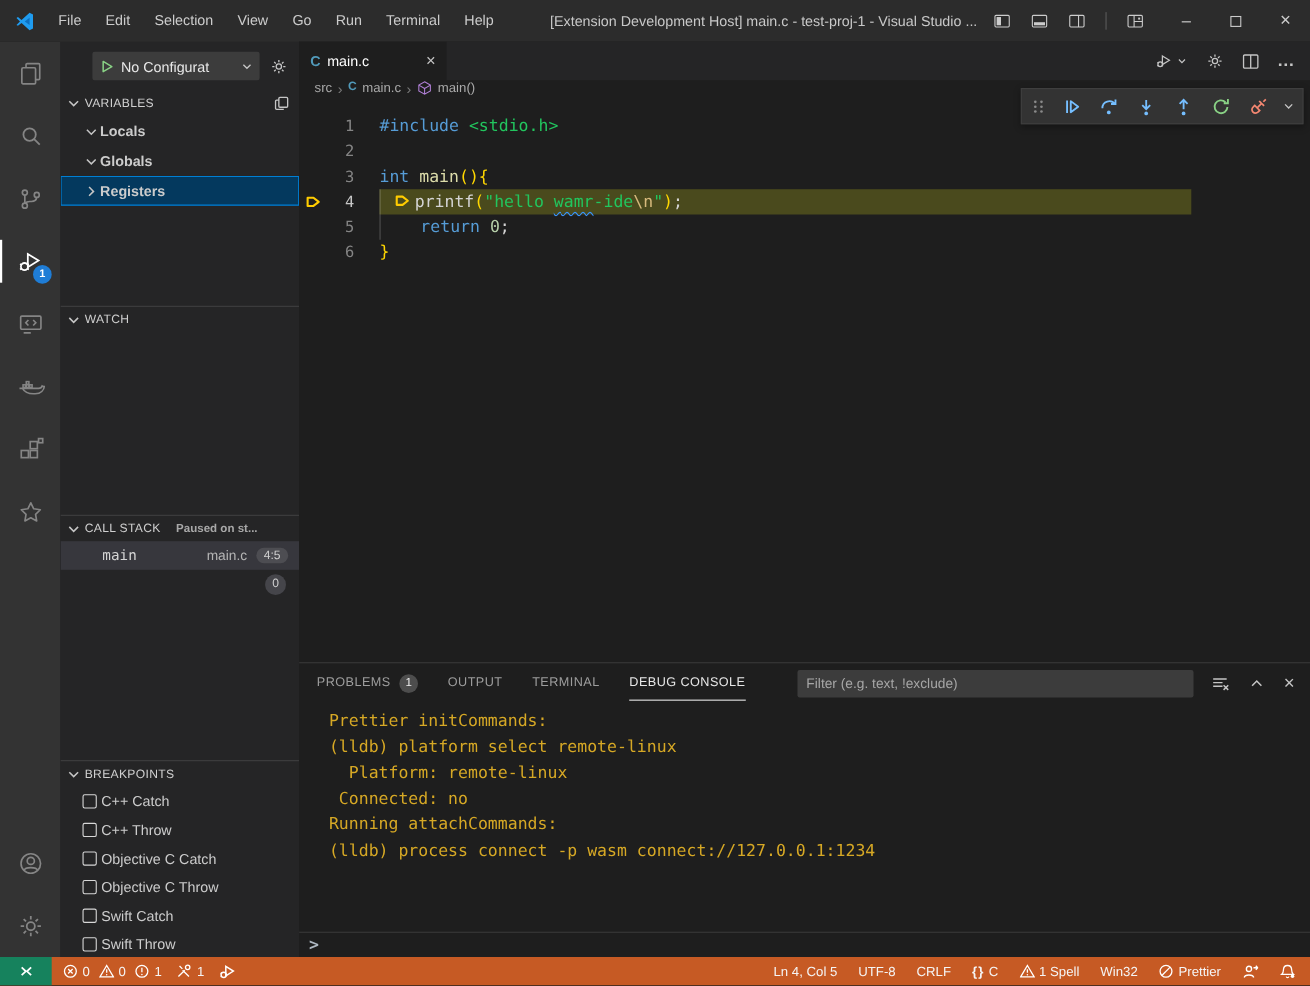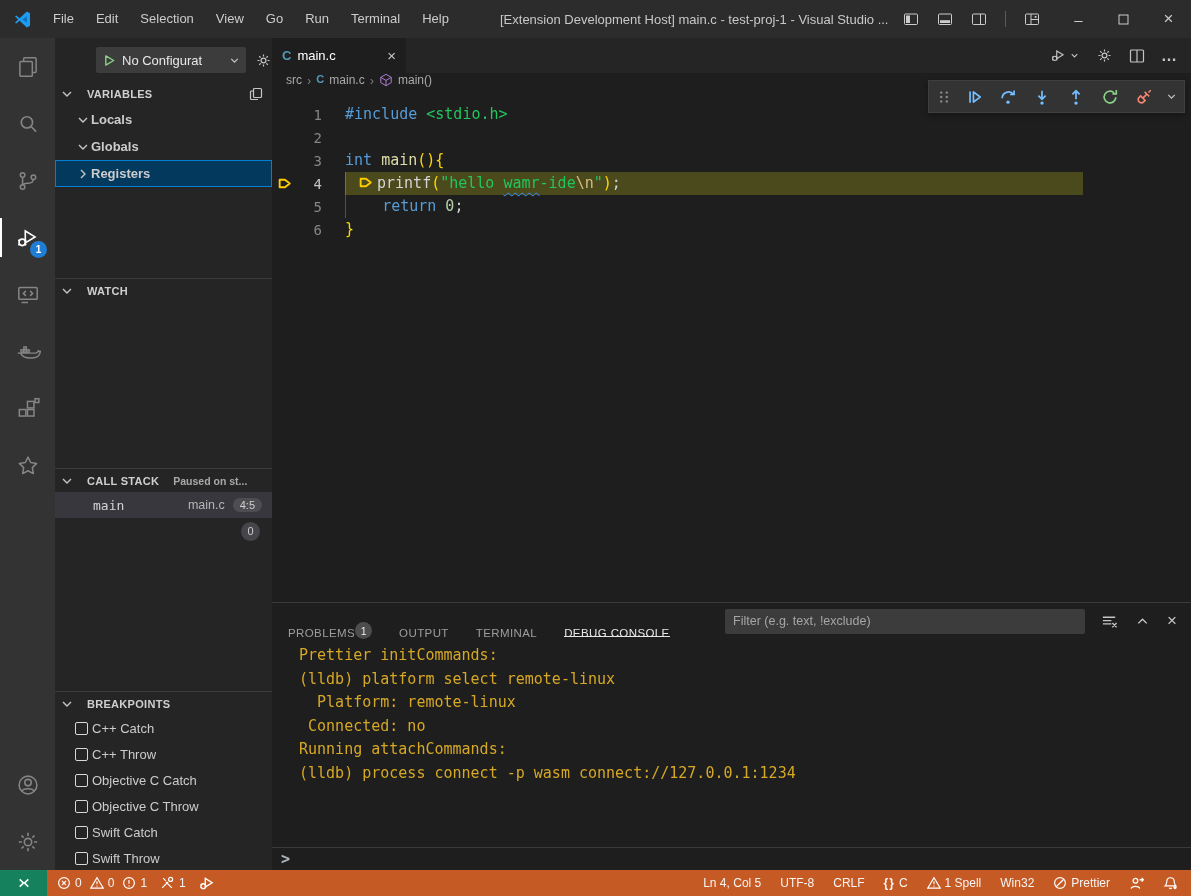--- a/index.html
+++ b/index.html
@@ -24,27 +24,27 @@
   
   .activitybar { width:55px; background:#333333; display:flex; flex-direction:column; flex-shrink:0; }
   .ab-item { height:57px; width:55px; display:flex; align-items:center; justify-content:center; color:#858585; position:relative; }
   .ab-item.active { color:#FFFFFF; }
   .ab-item.active::before { content:""; position:absolute; left:0; top:9px; bottom:9px; width:2px; background:#FFFFFF; }
   .ab-badge { position:absolute; right:8px; bottom:8px; min-width:17px; height:17px; border-radius:50%; background:#1F7DD6; color:#FFF; font-size:10px; display:flex; align-items:center; justify-content:center; font-weight:bold; }
   .ab-spacer { flex:1; }
 
   
   .sidebar { width:217px; background:#252526; display:flex; flex-direction:column; flex-shrink:0; overflow:hidden; }
-  .sb-toolbar { height:44px; display:flex; align-items:center; padding-left:41px; flex-shrink:0; }
+  .sb-toolbar { height:44px; display:flex; align-items:center; padding-left:29px; flex-shrink:0; }
   .config-btn { width:152px; height:26px; background:#3C3C3C; display:flex; align-items:center; padding:0 5px 0 7px; border-radius:2px; }
   .config-label { flex:1; overflow:hidden; white-space:nowrap; color:#E8E8E8; font-size:13px; margin-left:6px; }
   .sb-gear { margin-left:9px; color:#C5C5C5; }
   .sec-hdr { height:24px; display:flex; align-items:center; padding:0 8px 0 4px; flex-shrink:0; }
   .sec-hdr.bordered { border-top:1px solid rgba(128,128,128,0.25); }
-  .sec-title { font-size:11px; font-weight:bold; color:#CFCFCF; letter-spacing:.3px; margin-left:12px; }
+  .sec-title { font-size:11px; font-weight:normal; color:#CFCFCF; letter-spacing:.3px; margin-left:2px; }
   .sec-desc { font-size:10.5px; font-weight:bold; color:#A8A8A8; margin-left:14px; flex:1; white-space:nowrap; overflow:hidden; text-overflow:ellipsis; }
   .chev { flex-shrink:0; color:#C5C5C5; }
   .tree-row { height:27px; display:flex; align-items:center; padding-left:20px; flex-shrink:0; }
   .tree-row .tree-label { font-weight:bold; color:#CCCCCC; font-size:13px; }
   .tree-row.selected { background:#04395E; box-shadow:inset 0 0 0 1px #007FD4; }
   .sb-spacer1 { height:91px; flex-shrink:0; } .sb-spacer2 { height:166px; flex-shrink:0; } .sb-spacer3 { height:147px; flex-shrink:0; }
   .copy-icon { margin-left:auto; color:#C5C5C5; }
   .stack-row { height:26px; display:flex; align-items:center; padding:0 10px 0 38px; background:#37373D; flex-shrink:0; }
   .stack-fn { font-family:"DejaVu Sans Mono","Liberation Mono",monospace; font-size:13px; color:#D4D4D4; }
   .stack-file { margin-left:auto; color:#B5B5B5; font-size:12.5px; }
@@ -85,21 +85,21 @@
 
   
   .dbg-toolbar { position:absolute; top:42px; right:6px; height:33px; background:#333333; border:1px solid #3F3F3F; box-shadow:0 2px 6px rgba(0,0,0,.35); display:flex; align-items:center; padding:0 6px; gap:8px; z-index:5; }
   .dbg-btn { width:26px; height:26px; display:flex; align-items:center; justify-content:center; }
   .grip { padding:0 1px; }
 
   
   .panel { height:268px; border-top:1px solid #3A3A3A; display:flex; flex-direction:column; background:#1E1E1E; }
   .panel-header { height:36px; display:flex; align-items:center; padding:0 10px 0 16px; flex-shrink:0; }
   .ptabs { display:flex; gap:27px; height:36px; }
-  .ptab { display:flex; align-items:flex-end; font-size:11.5px; letter-spacing:.4px; color:#9D9D9D; position:relative; }
+  .ptab { display:flex; align-items:center; gap:8px; font-size:11.5px; letter-spacing:.4px; color:#9D9D9D; position:relative; }
   .ptab.active { color:#E7E7E7; }
   .ptab.active::after { content:""; position:absolute; left:0; right:0; bottom:2px; height:1px; background:#E7E7E7; }
   .ptab-badge { min-width:17px; height:17px; border-radius:50%; background:#4D4D4D; color:#EDEDED; font-size:10.5px; display:flex; align-items:center; justify-content:center; letter-spacing:0; }
   .pfilter { margin-left:auto; width:360px; height:25px; background:#3C3C3C; border:none; border-radius:2px; color:#CCCCCC; font-size:12.5px; padding:0 8px; outline:none; font-family:"Liberation Sans",sans-serif; }
   .pfilter::placeholder { color:#A6A6A6; }
   .panel-actions { display:flex; align-items:center; gap:17px; margin-left:16px; color:#C5C5C5; padding-right:4px; }
   .pconsole { flex:1; padding:5px 0 0 27px; color:#D6A825; line-height:23.5px; font-family:"DejaVu Sans Mono","Liberation Mono",monospace; font-size:15px; overflow:hidden; }
   .console-line { white-space:pre; }
   .pinput { height:23px; border-top:1px solid #3A3A3A; display:flex; align-items:center; padding-left:9px; flex-shrink:0; }
   .prompt { color:#AEB8C2; font-size:15px; font-weight:bold; font-family:"DejaVu Sans Mono",monospace; }

